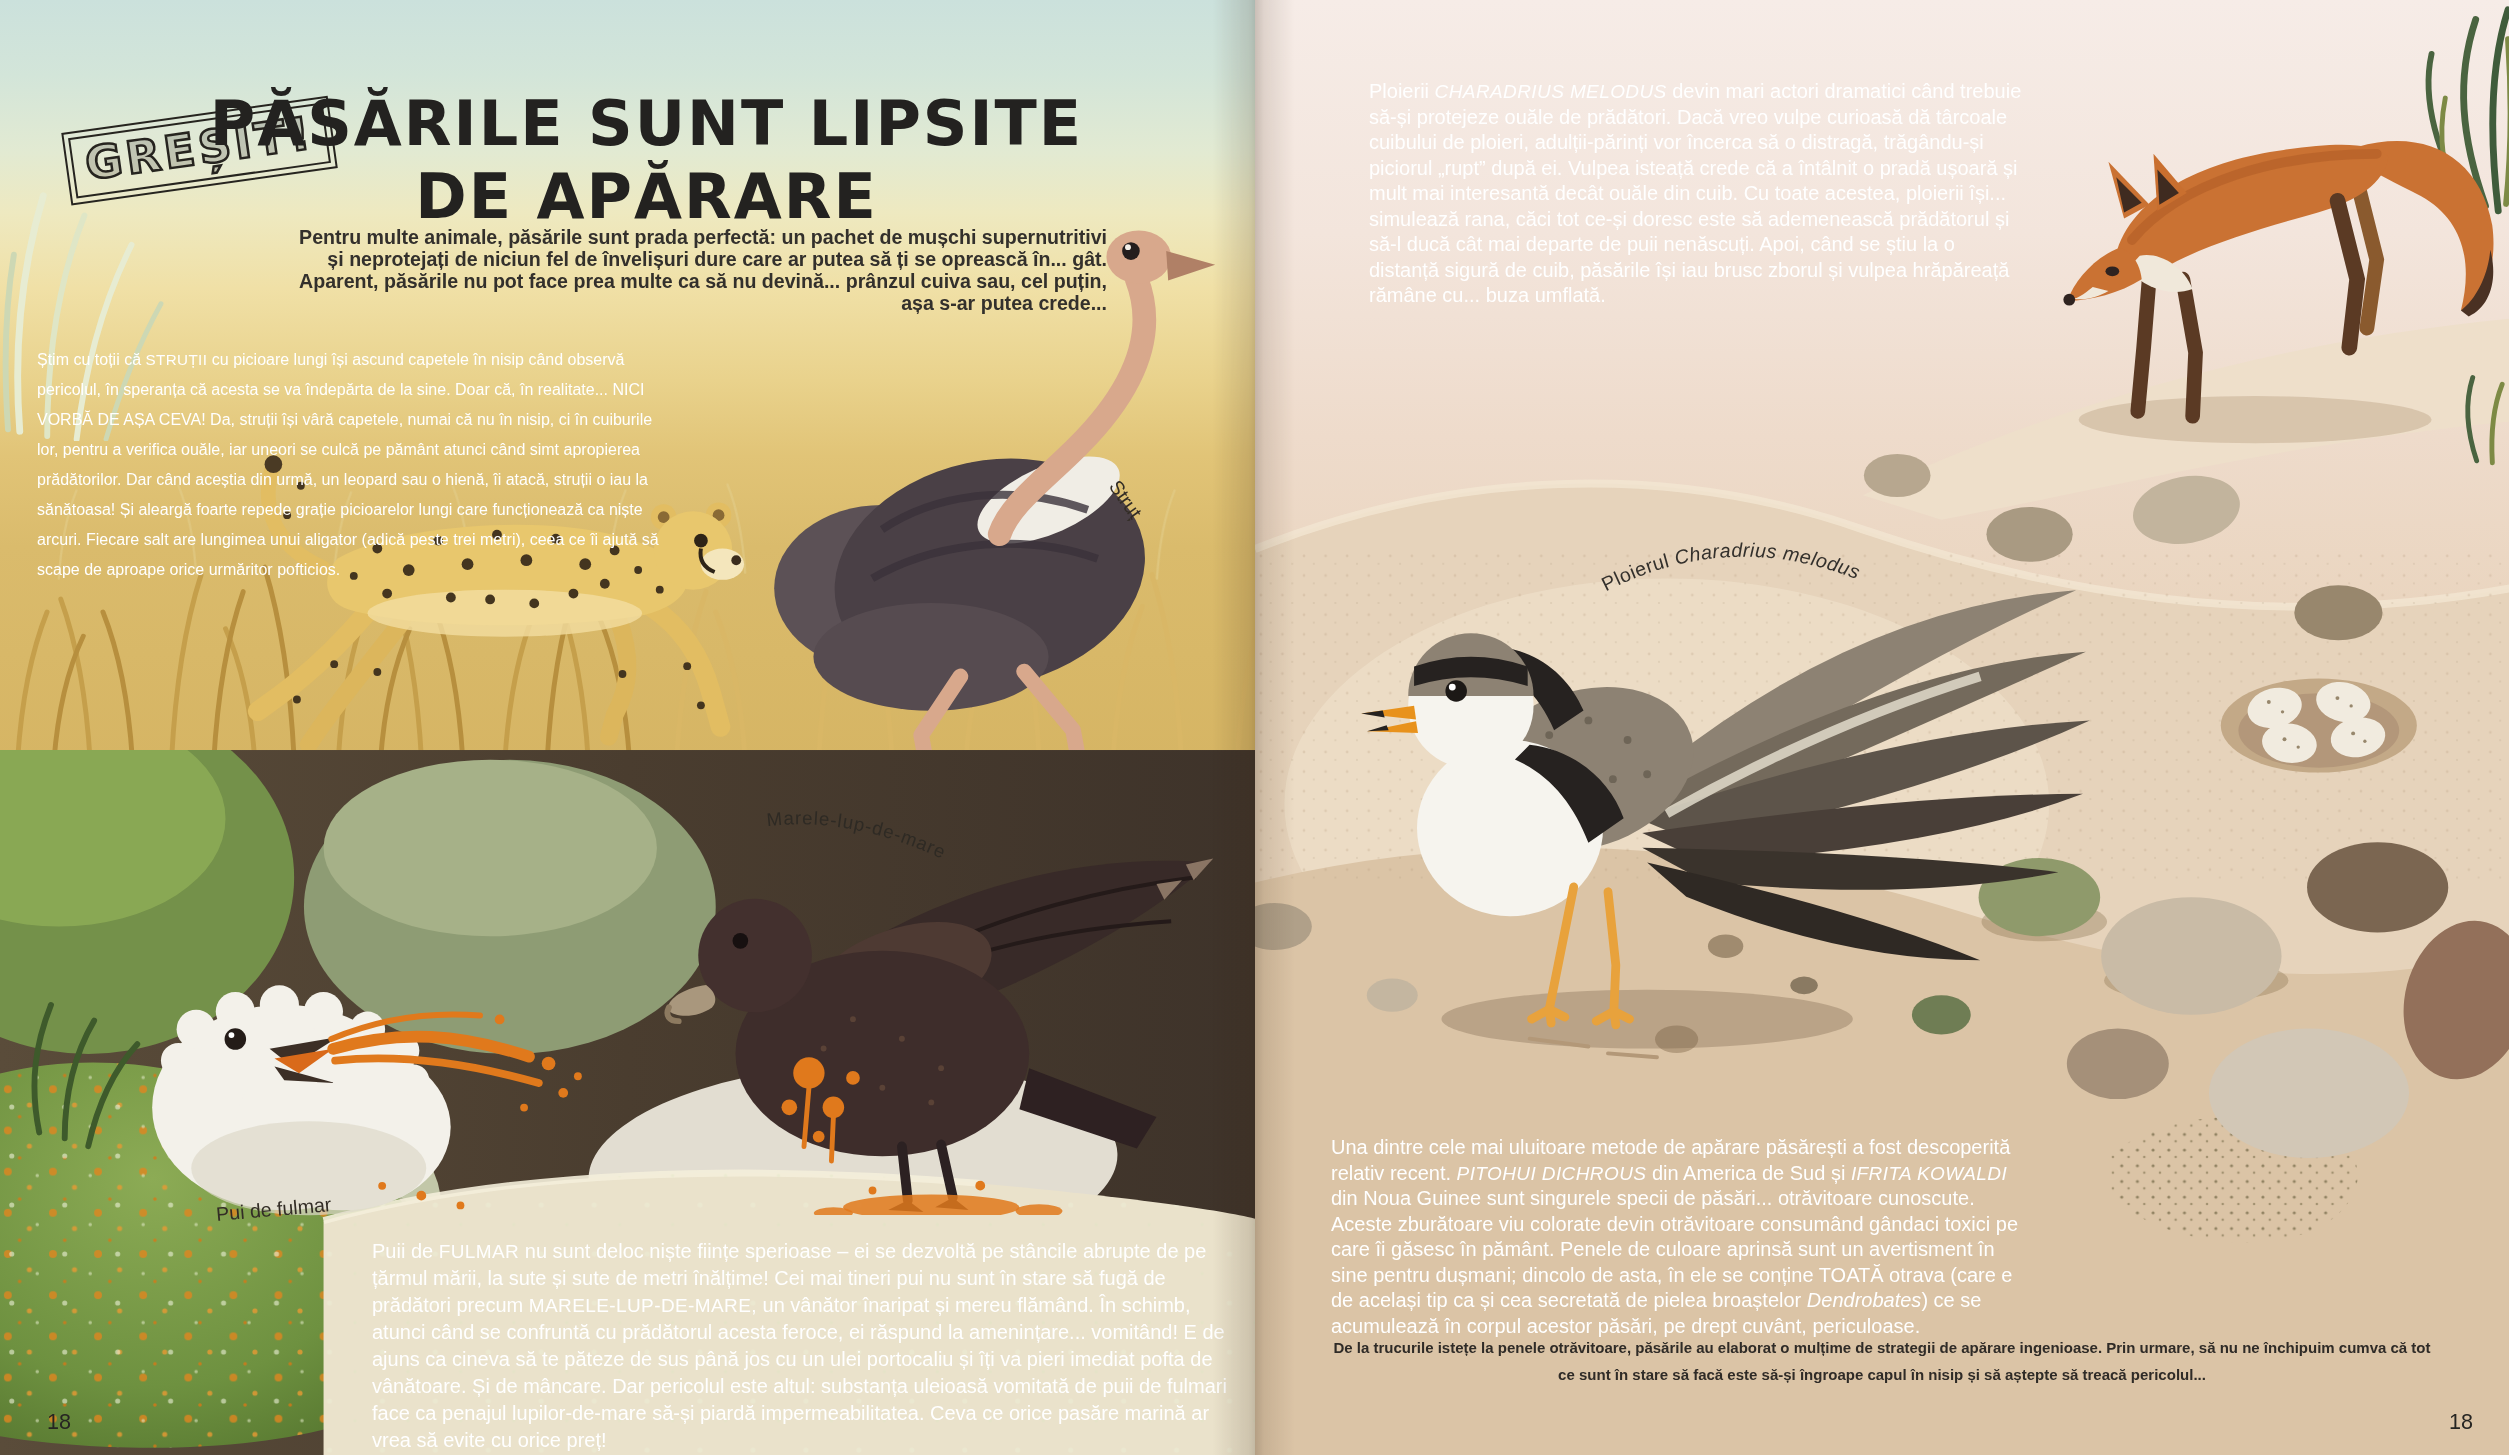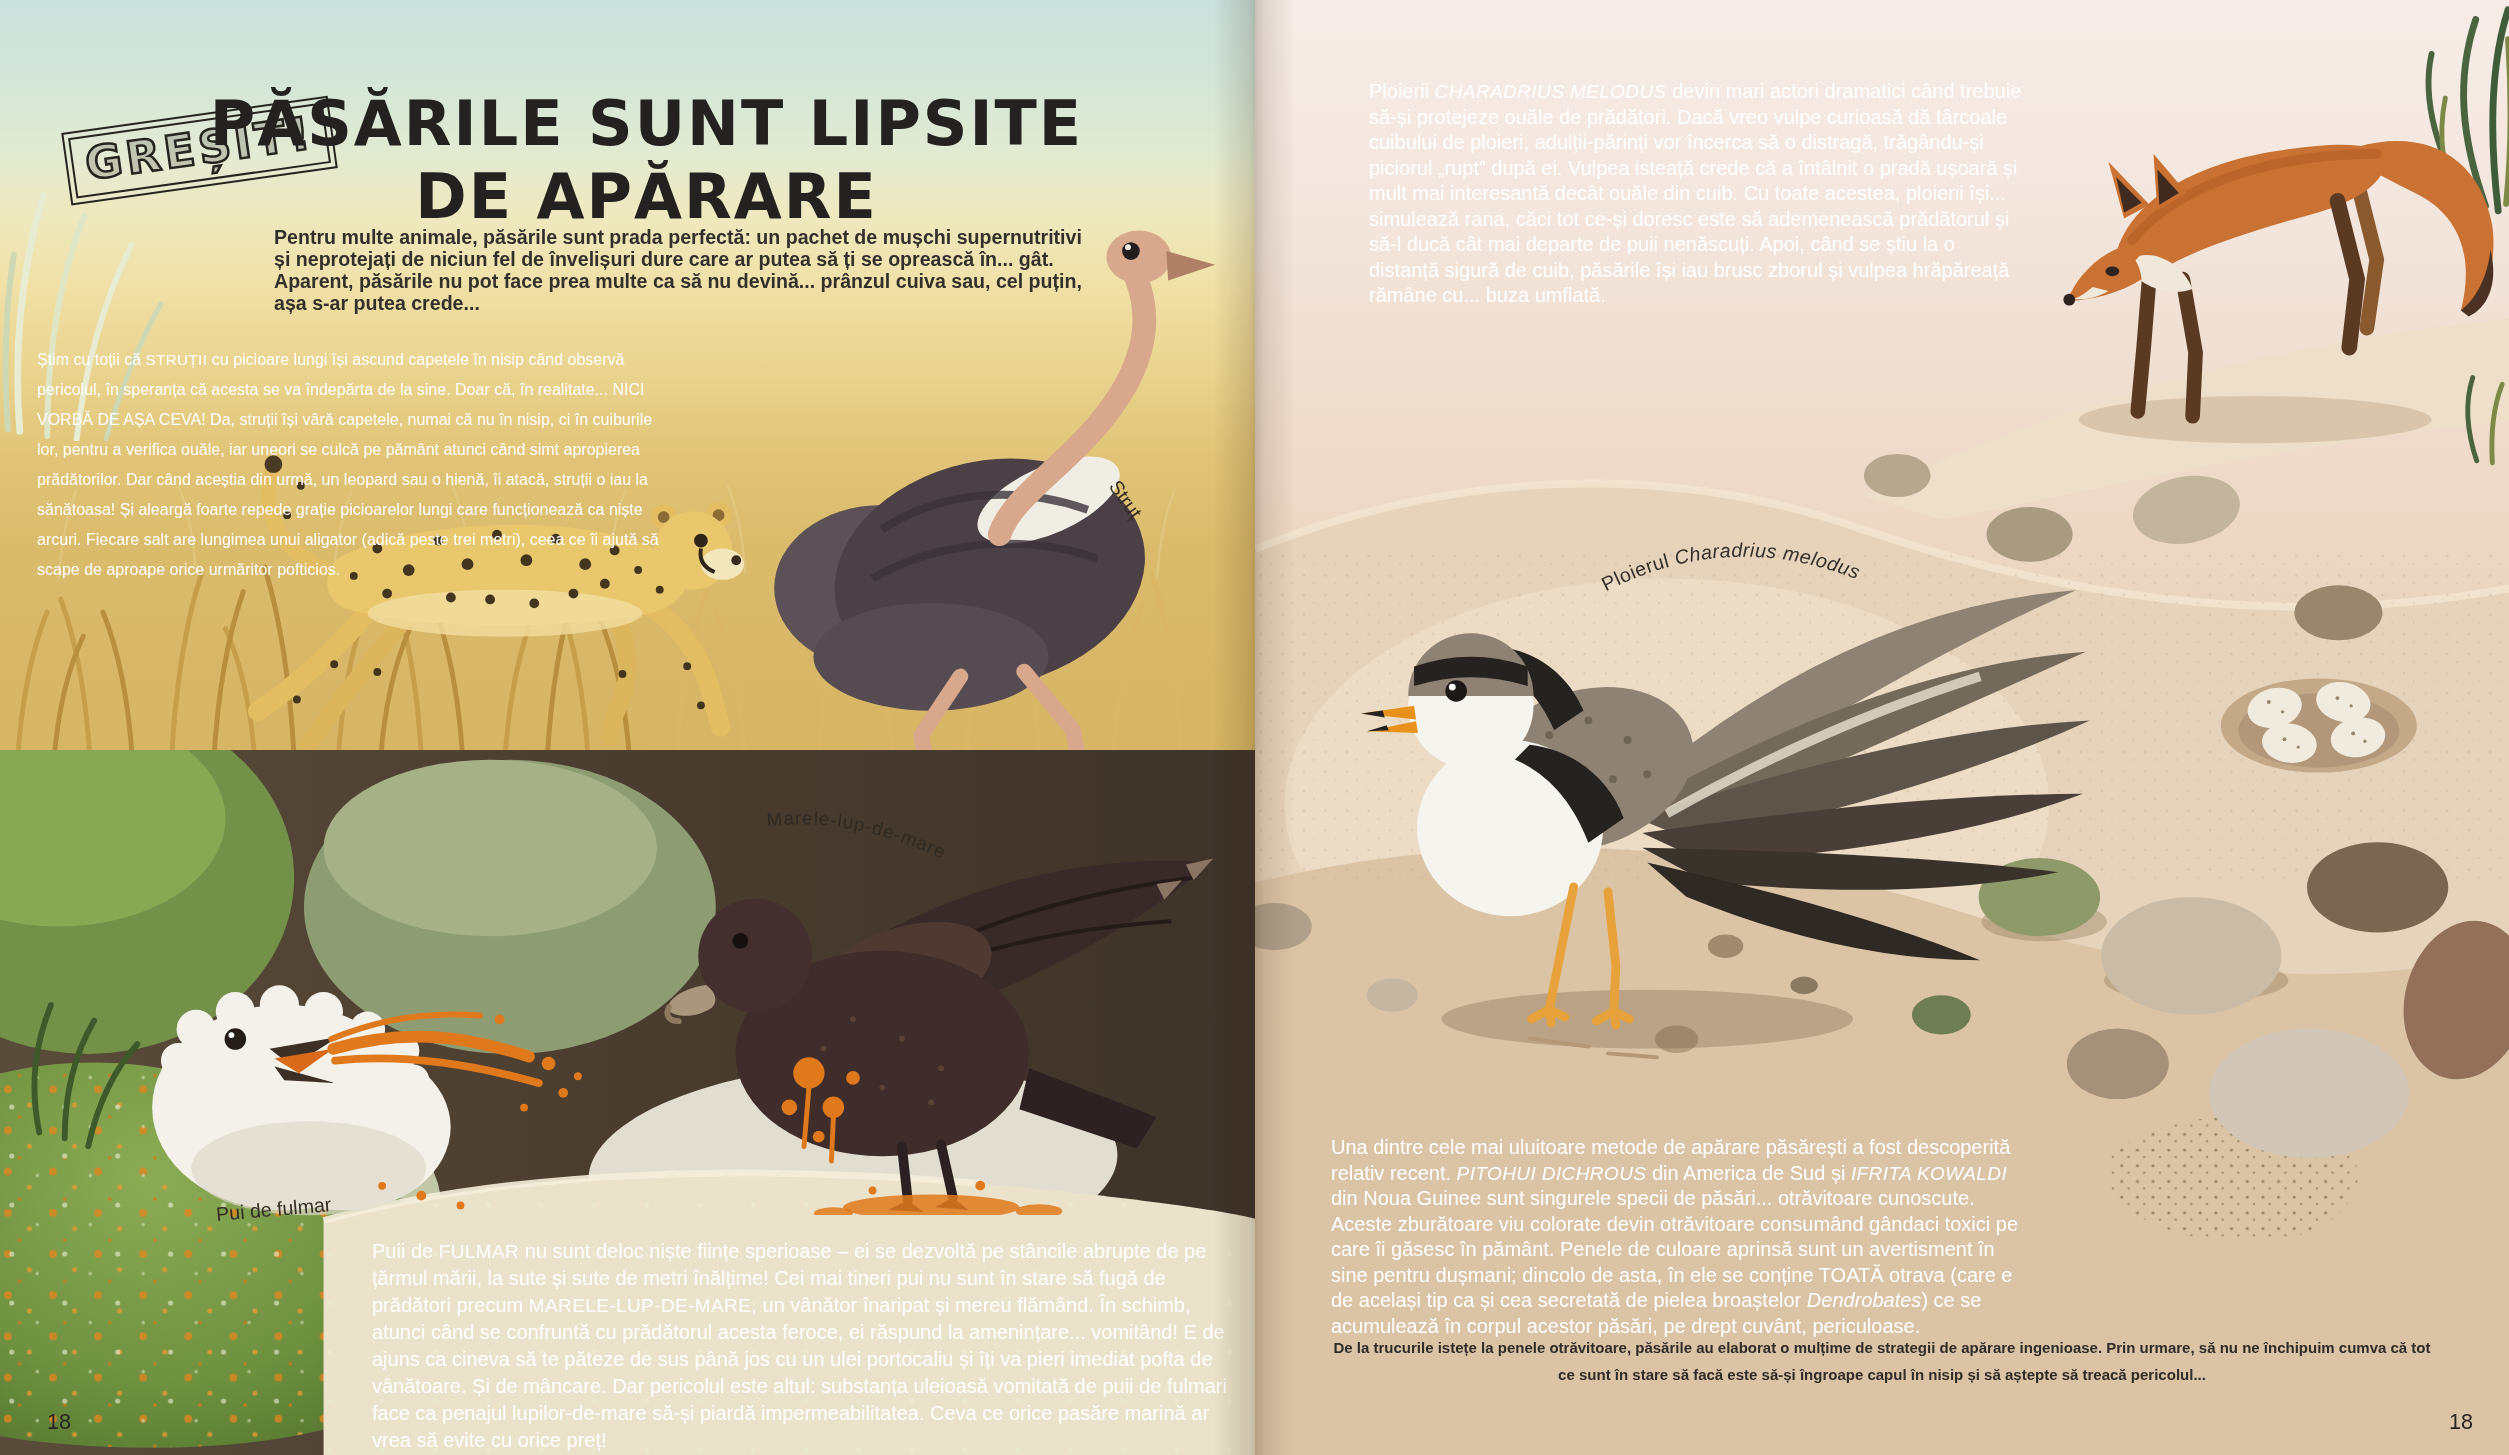--- a/index.html
+++ b/index.html
@@ -40,21 +40,21 @@
     left:65px;top:114px;transform:rotate(-8deg);
     border:2.9px solid #26241f;background:rgba(240,240,230,.12);
   }
   .stamp-inner{
     border:2px solid #26241f;margin:3.9px;padding:0 11.8px 3.9px 11.8px;
     font-family:"DejaVu Sans","Liberation Sans",sans-serif;
     font-weight:800;font-size:45px;letter-spacing:3.9px;
     color:rgba(31,30,28,.18);-webkit-text-stroke:2.5px #26241f;
   }
   .intro{
-    left:274px;top:206px;width:823px;text-align:left;
+    left:284px;top:206px;width:823px;text-align:right;
     font-weight:700;font-size:19.6px;line-height:22px;color:#33302c;
   }
   .body-par{color:#ffffff;}
   .par-ostrich{left:37px;top:329px;width:639px;font-size:16px;line-height:30px;}
   .par-fulmar{left:372px;top:1218px;width:866px;font-size:20px;line-height:27px;}
   .par-closing{
     left:1333px;top:1319px;width:1098px;text-align:center;
     font-weight:700;font-size:15px;line-height:27px;color:#2f2b27;
   }
   .seg-caps{letter-spacing:0.4px;font-size:.95em;}

